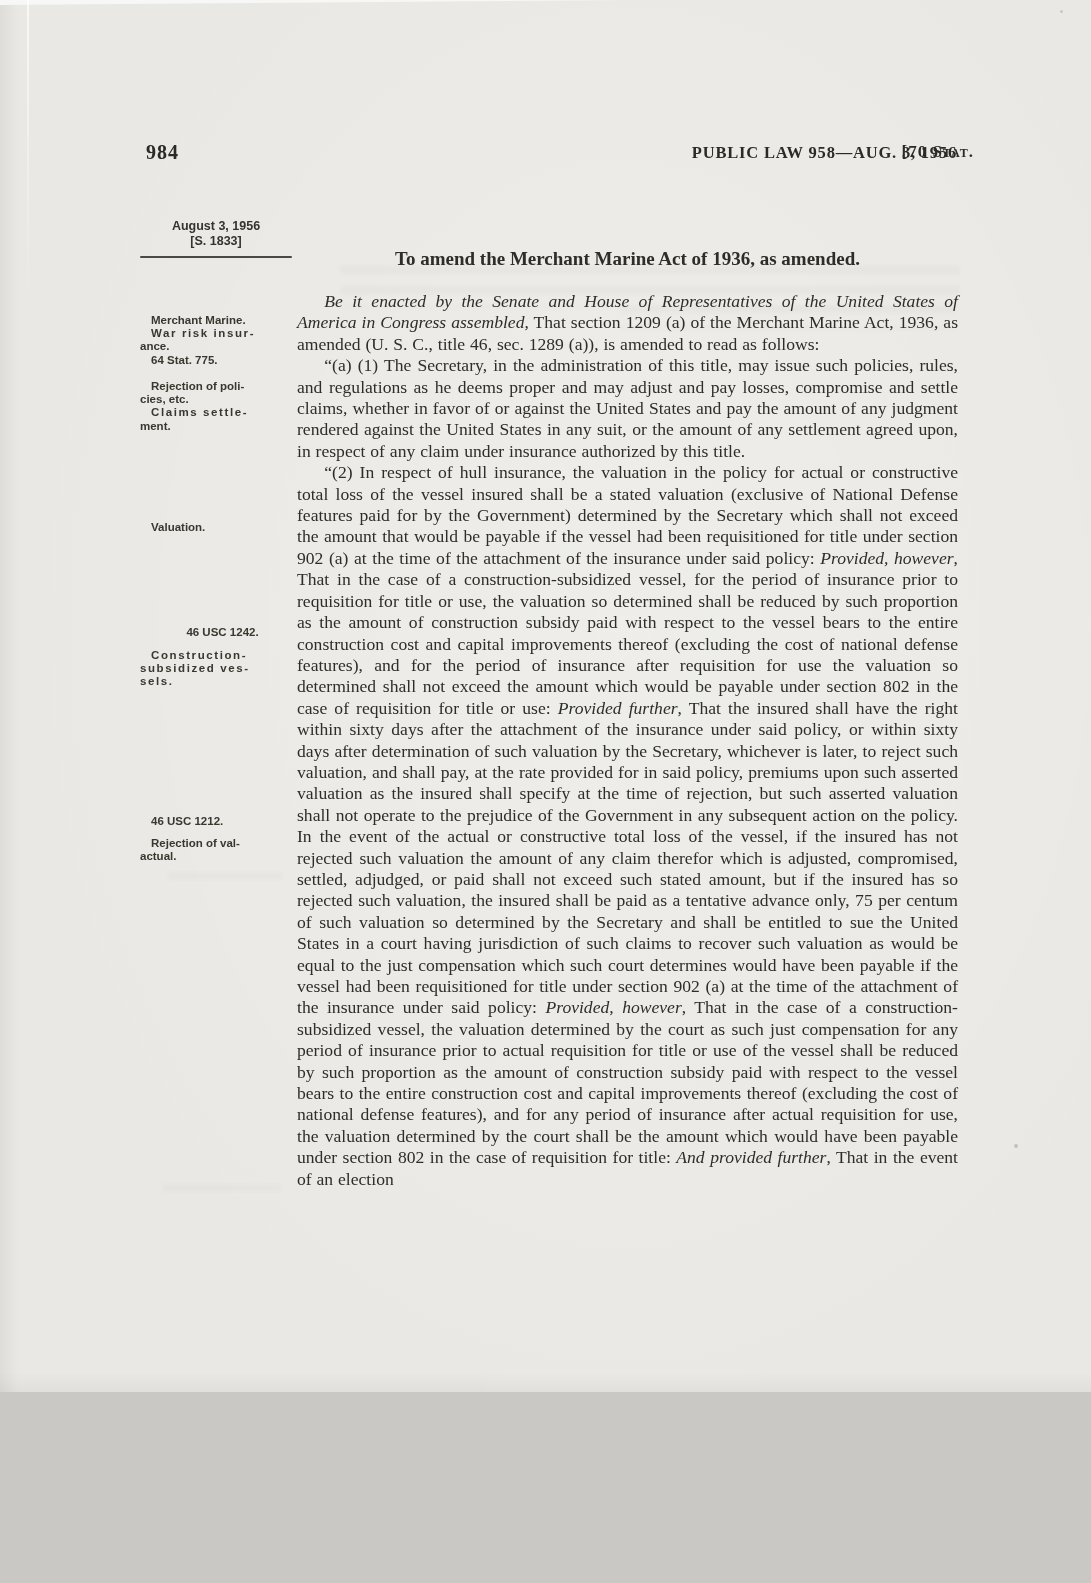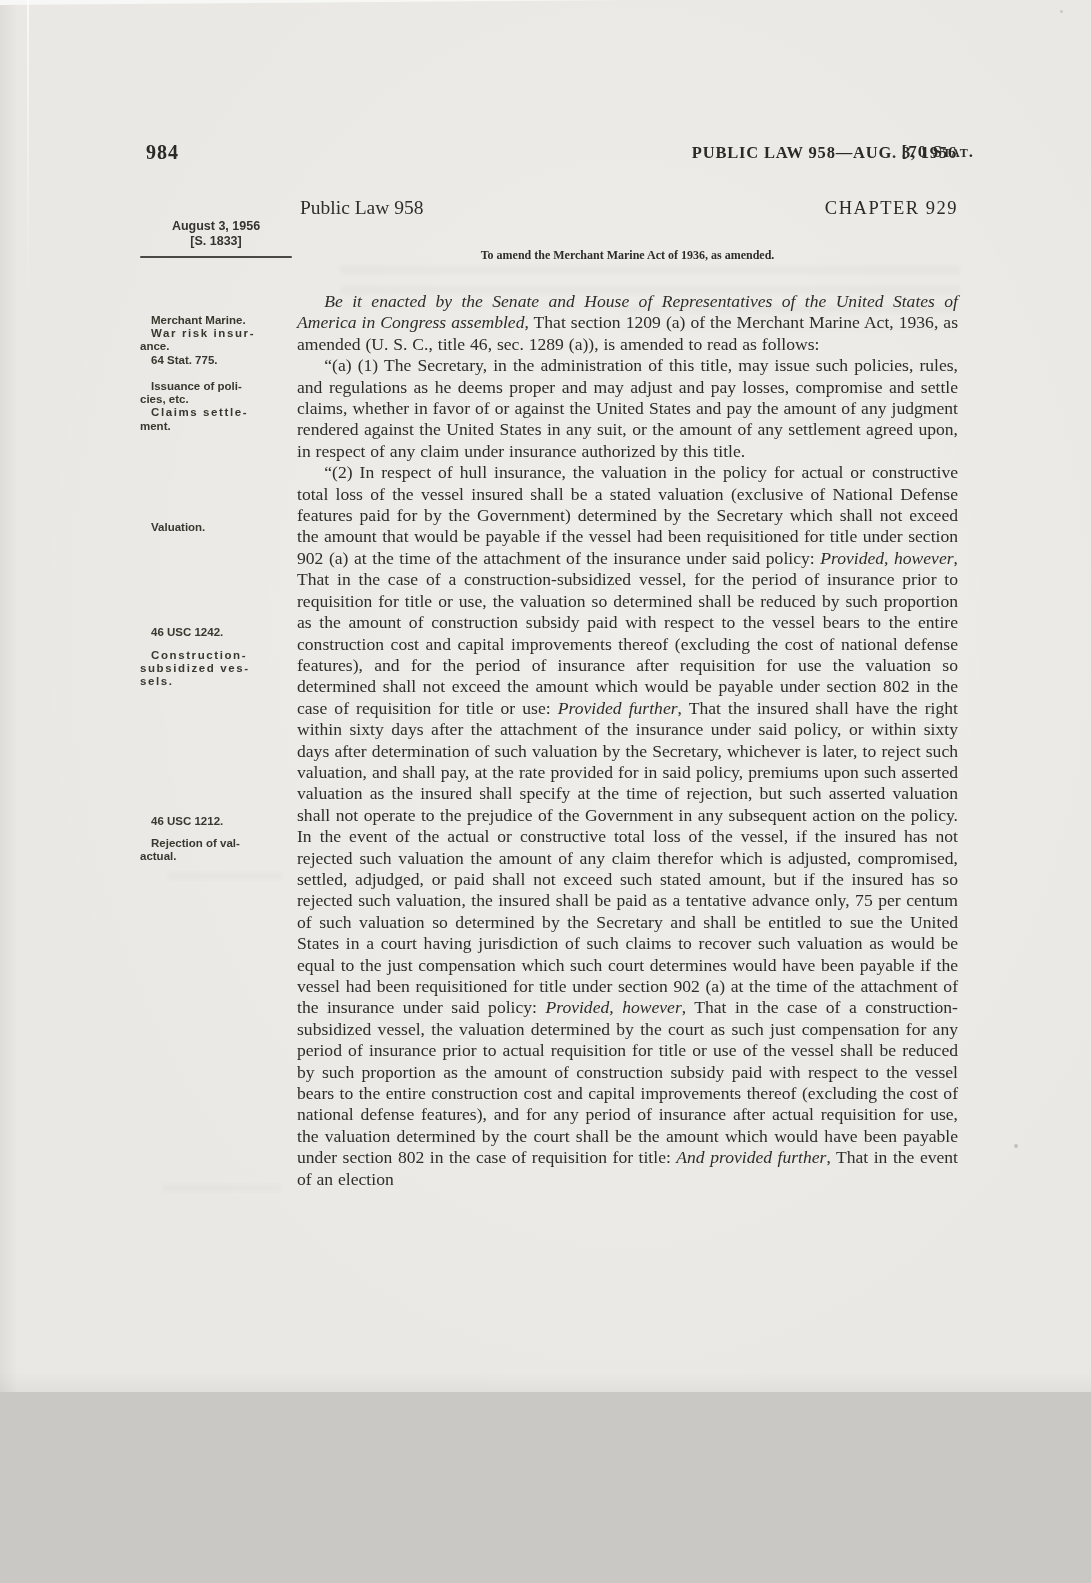--- a/index.html
+++ b/index.html
@@ -51,21 +51,21 @@
     font-variant:small-caps;letter-spacing:1px;color:#2b2a28;}
 
   
   .law-row{position:absolute;left:297px;top:197px;width:661px;height:24px;}
   .lawtitle{position:absolute;left:3px;top:0;font-size:19.5px;color:#2f2e2c;}
   .chapter{position:absolute;right:0;top:1px;font-size:18.5px;letter-spacing:1.5px;color:#2b2a28;}
 
   .an-act{position:absolute;left:297px;top:228px;width:661px;text-align:center;
     font-size:15px;font-weight:bold;letter-spacing:1.2px;color:#2e2d2b;}
   .act-subtitle{position:absolute;left:297px;top:248px;width:661px;text-align:center;
-    font-size:12px;font-weight:bold;color:#2e2d2b;}
+    font-size:19px;font-weight:bold;color:#2e2d2b;}
 
   
   .date-block{position:absolute;left:140px;top:219px;width:152px;text-align:center;
     font-family:"Liberation Sans","DejaVu Sans",sans-serif;font-weight:bold;
     font-size:12.5px;line-height:14.5px;color:#343330;}
   .date-rule{margin-top:8px;height:2px;background:#4a4945;border-radius:1px;}
 
   
   .mnote{position:absolute;left:140px;width:154px;
     font-family:"Liberation Sans","DejaVu Sans",sans-serif;font-weight:bold;
@@ -94,50 +94,46 @@
   <div class="ghost g4"></div>
   <div class="speck s1"></div>
   <div class="speck s2"></div>
 
   <div class="running-head">
     <span class="pagenum">984</span>
     <span class="runtitle">PUBLIC LAW 958—AUG. 3, 1956</span>
     <span class="statref">[70 Stat.</span>
   </div>
 
-  <div class="law-row">
-    <span class="lawtitle">Public Law 958</span>
-    <span class="chapter">CHAPTER 929</span>
-  </div>
 
   <div class="act-subtitle">To amend the Merchant Marine Act of 1936, as amended.</div>
 
   <div class="date-block">
     <div>August 3, 1956</div>
     <div>[S. 1833]</div>
     <div class="date-rule"></div>
   </div>
 
   <div id="margin-notes">
       <div class="mnote" style="top: 314px;">
         <div class="mline ind">Merchant Marine.</div>
         <div class="mline ind sp">War risk insur-</div>
         <div class="mline">ance.</div>
         <div class="mline ind">64 Stat. 775.</div>
       </div>
       <div class="mnote" style="top: 380px;">
-        <div class="mline ind">Issuance of poli-</div>
+        <div class="mline ind">Rejection of poli-</div>
         <div class="mline">cies, etc.</div>
         <div class="mline ind sp">Claims settle-</div>
         <div class="mline">ment.</div>
       </div>
       <div class="mnote" style="top: 521px;">
         <div class="mline ind">Valuation.</div>
       </div>
-      <div class="mnote" style="top: 626px;">
+      <div class="mnote" style="top: 626px; text-align: center;">
         <div class="mline ind">46 USC 1242.</div>
       </div>
       <div class="mnote" style="top: 649px;">
         <div class="mline ind sp">Construction-</div>
         <div class="mline sp">subsidized ves-</div>
         <div class="mline sp">sels.</div>
       </div>
       <div class="mnote" style="top: 815px;">
         <div class="mline ind">46 USC 1212.</div>
       </div>

